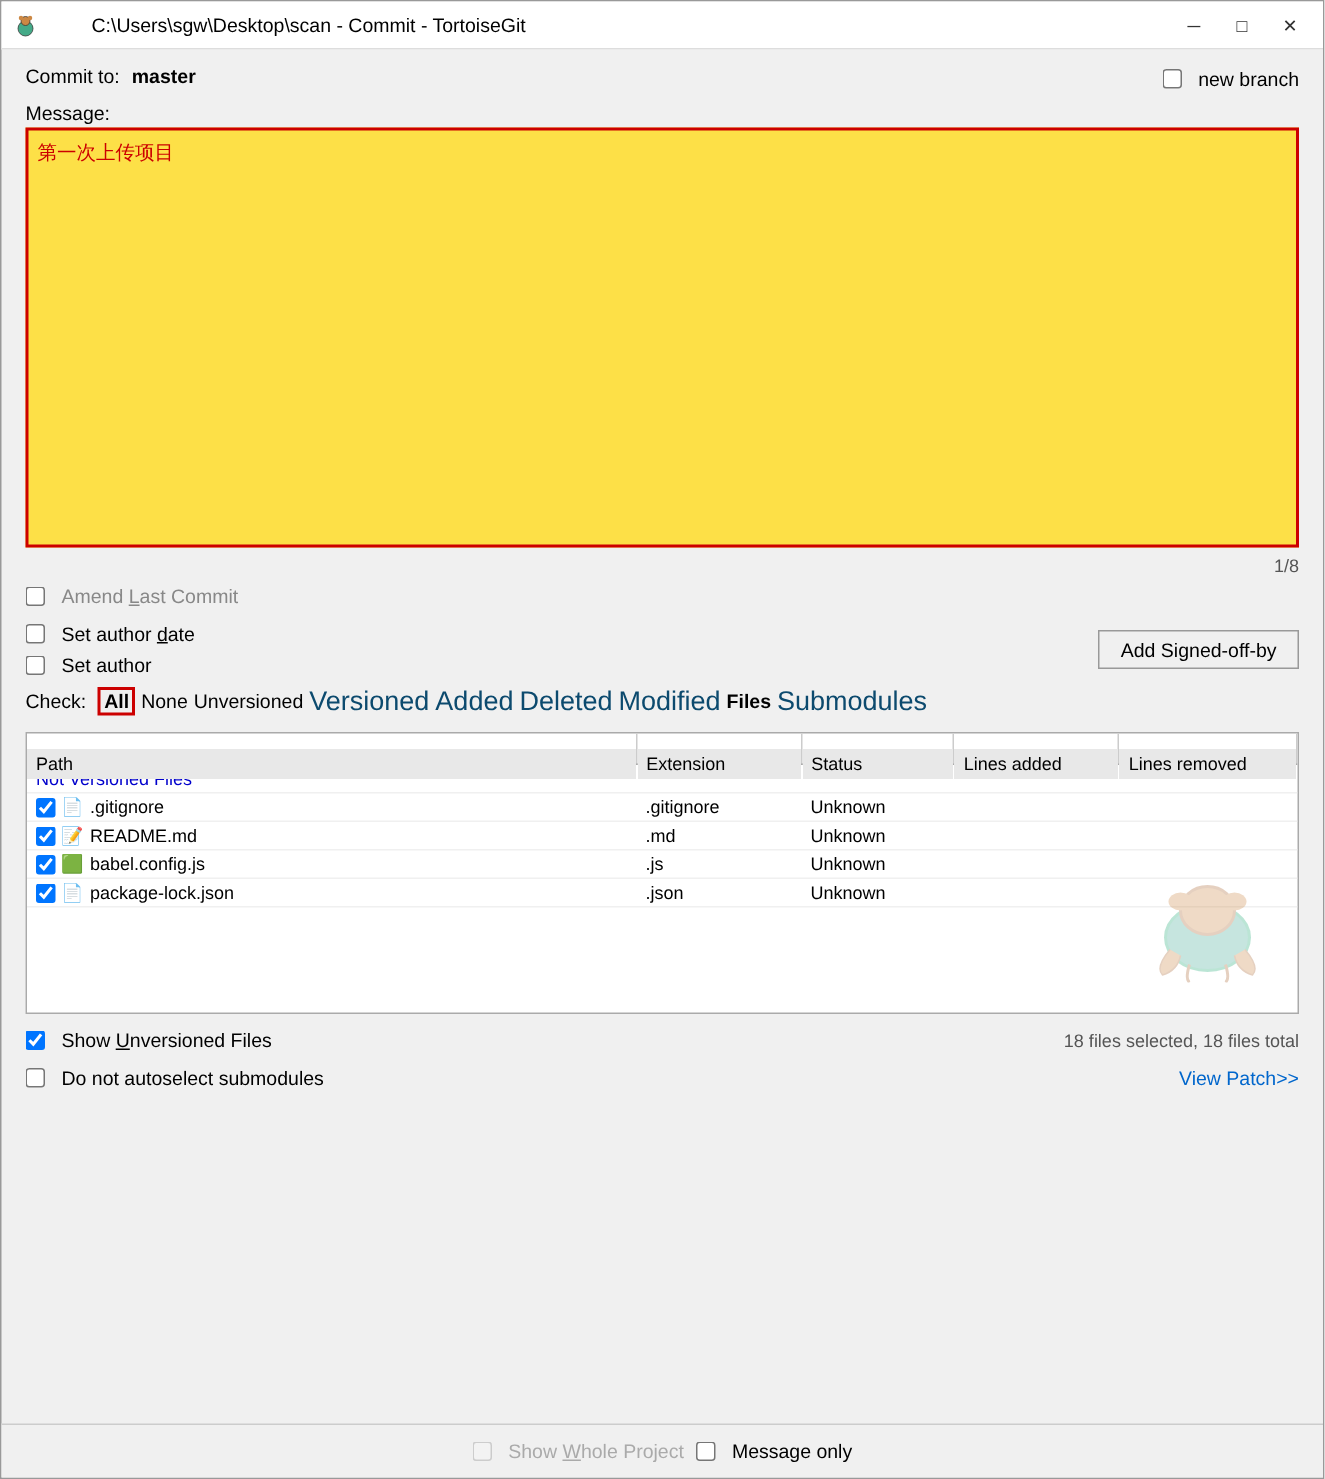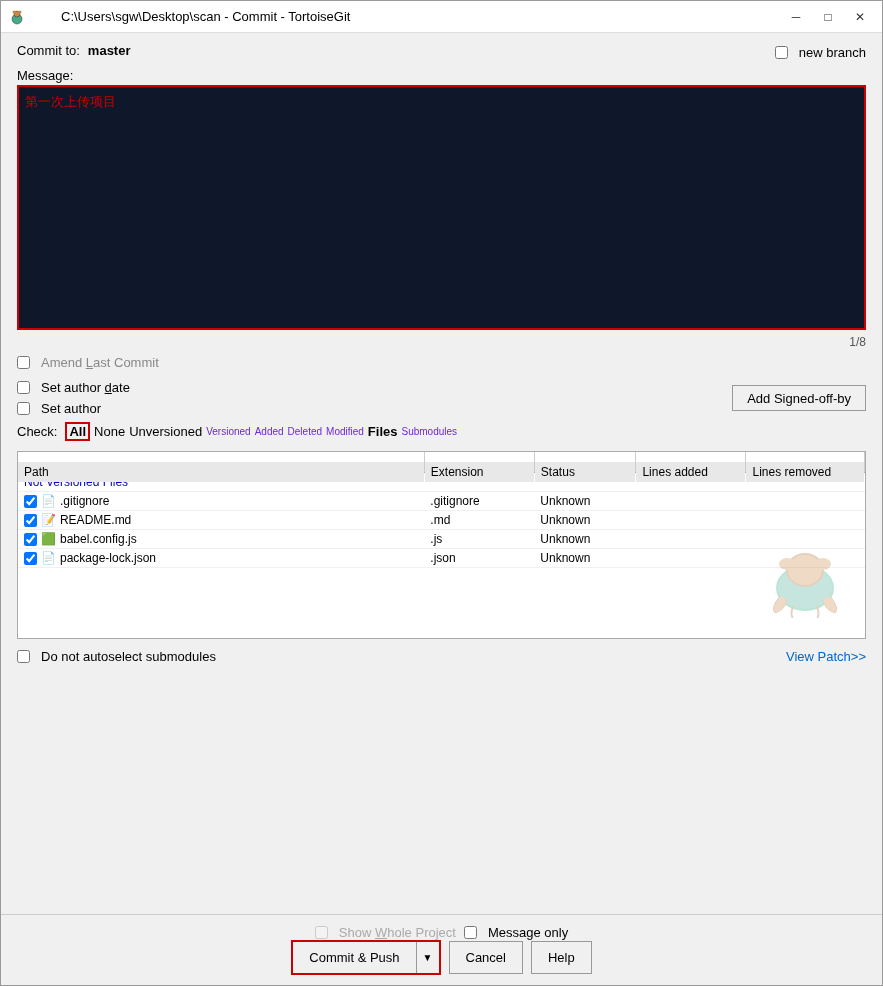--- a/index.html
+++ b/index.html
@@ -79,23 +79,23 @@
       color: #000;
       cursor: pointer;
     }
     .checkbox-label input[type="checkbox"] {
       width: 13px;
       height: 13px;
     }
     .message-label { font-size: 13px; color: #000; margin-bottom: 2px; }
     .message-textarea {
       width: 100%;
-      height: 245px;
+      height: 280px;
       border: 2px solid #cc0000;
-      background: #0f172a;
+      background: #fde047;
       padding: 6px;
       font-size: 13px;
       font-family: inherit;
       resize: none;
       color: #cc0000;
       outline: none;
     }
     .message-counter {
       text-align: right;
       font-size: 12px;
@@ -152,22 +152,22 @@
       border: 2px solid #cc0000;
       padding: 0 2px;
     }
     .check-link-normal {
       font-size: 13px;
       color: #000;
       cursor: pointer;
       text-decoration: none;
     }
     .check-link-disabled {
-      font-size: 10px;
-      color: #6d28d9;
+      font-size: 18px;
+      color: #0c4a6e;
       cursor: default;
     }
     .check-link-bold {
       font-size: 13px;
       color: #000;
       font-weight: bold;
       cursor: pointer;
     }
     .file-table-container {
       border: 1px solid #aaa;
@@ -474,44 +474,45 @@
           <path d="M 65 58 Q 75 70 70 75 Q 60 72 58 62" fill="#c84" stroke="#a63" stroke-width="1"></path>
           <path d="M 28 68 Q 25 78 28 80" fill="none" stroke="#a63" stroke-width="2"></path>
           <path d="M 52 68 Q 55 78 52 80" fill="none" stroke="#a63" stroke-width="2"></path>
         </svg>
       </div>
     </div>
 
     <div class="bottom-options">
       <div>
         <label class="checkbox-label">
+          <input type="checkbox" checked="" style="">
+          <span>Show <u>U</u>nversioned Files</span>
+        </label>
+      </div>
+      <div class="files-summary">
+        <span>18 files selected, 18 files total</span>
+      </div>
+    </div>
+    <div class="bottom-options">
+      <div>
+        <label class="checkbox-label">
           <input type="checkbox" style="">
           <span>Do not autoselect submodules</span>
         </label>
       </div>
       <a class="view-patch" href="#">View Patch&gt;&gt;</a>
     </div>
 
   </div>
 
   <div class="footer">
     <div class="footer-left">
       <label class="checkbox-label" style="color:#aaa;">
         <input type="checkbox" disabled="" style="">
         <span>Show <u>W</u>hole Project</span>
       </label>
       <label class="checkbox-label">
         <input type="checkbox" style="">
         <span>Message only</span>
       </label>
     </div>
-    <div class="footer-right">
-      <div class="commit-push-container">
-        <button class="commit-push-btn">
-          <span>Commit &amp; Push</span>
-        </button>
-        <button class="commit-push-dropdown">▼</button>
-      </div>
-      <button class="cancel-btn">Cancel</button>
-      <button class="help-btn">Help</button>
-    </div>
   </div>
 </div>
 
 </body></html>

